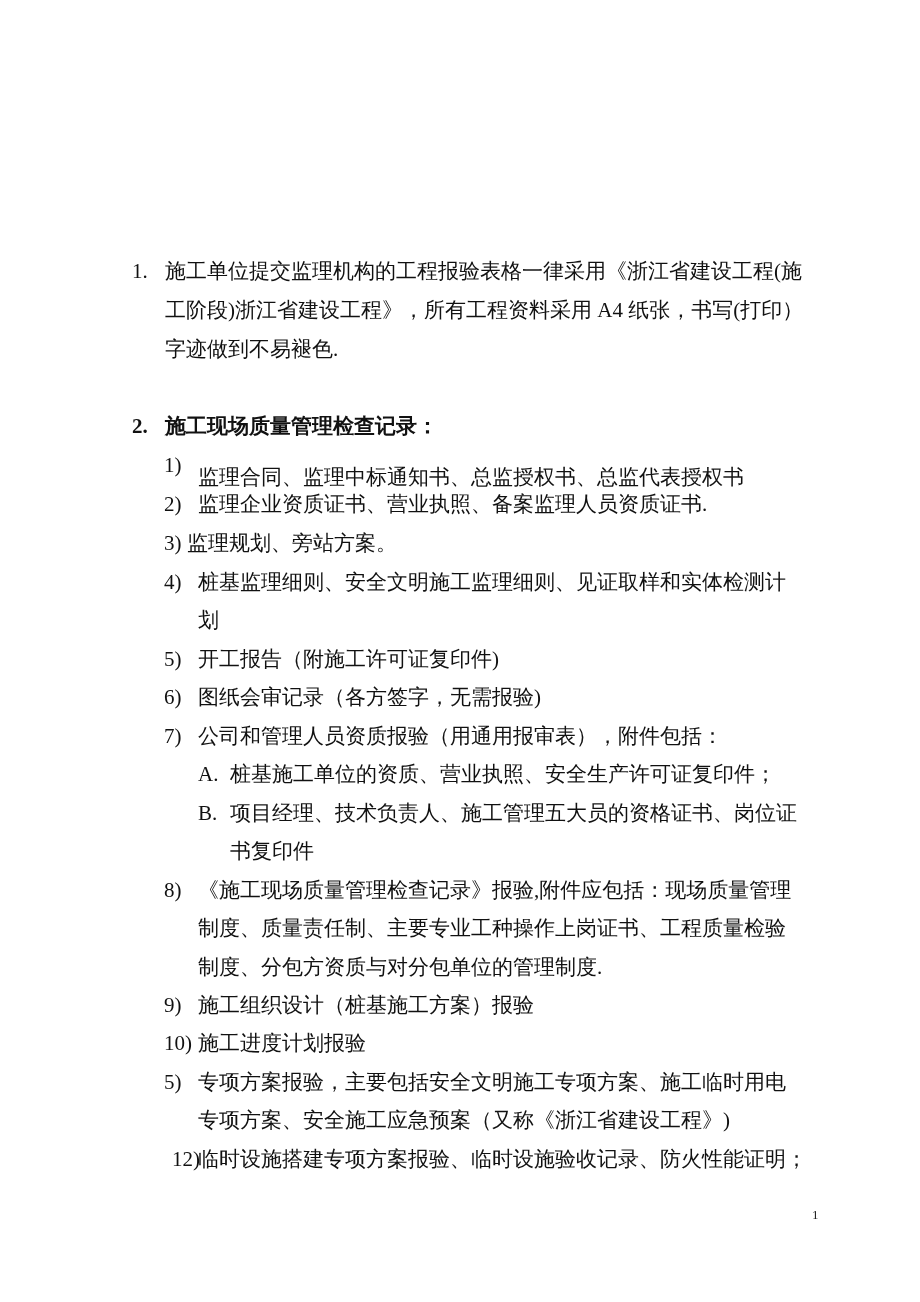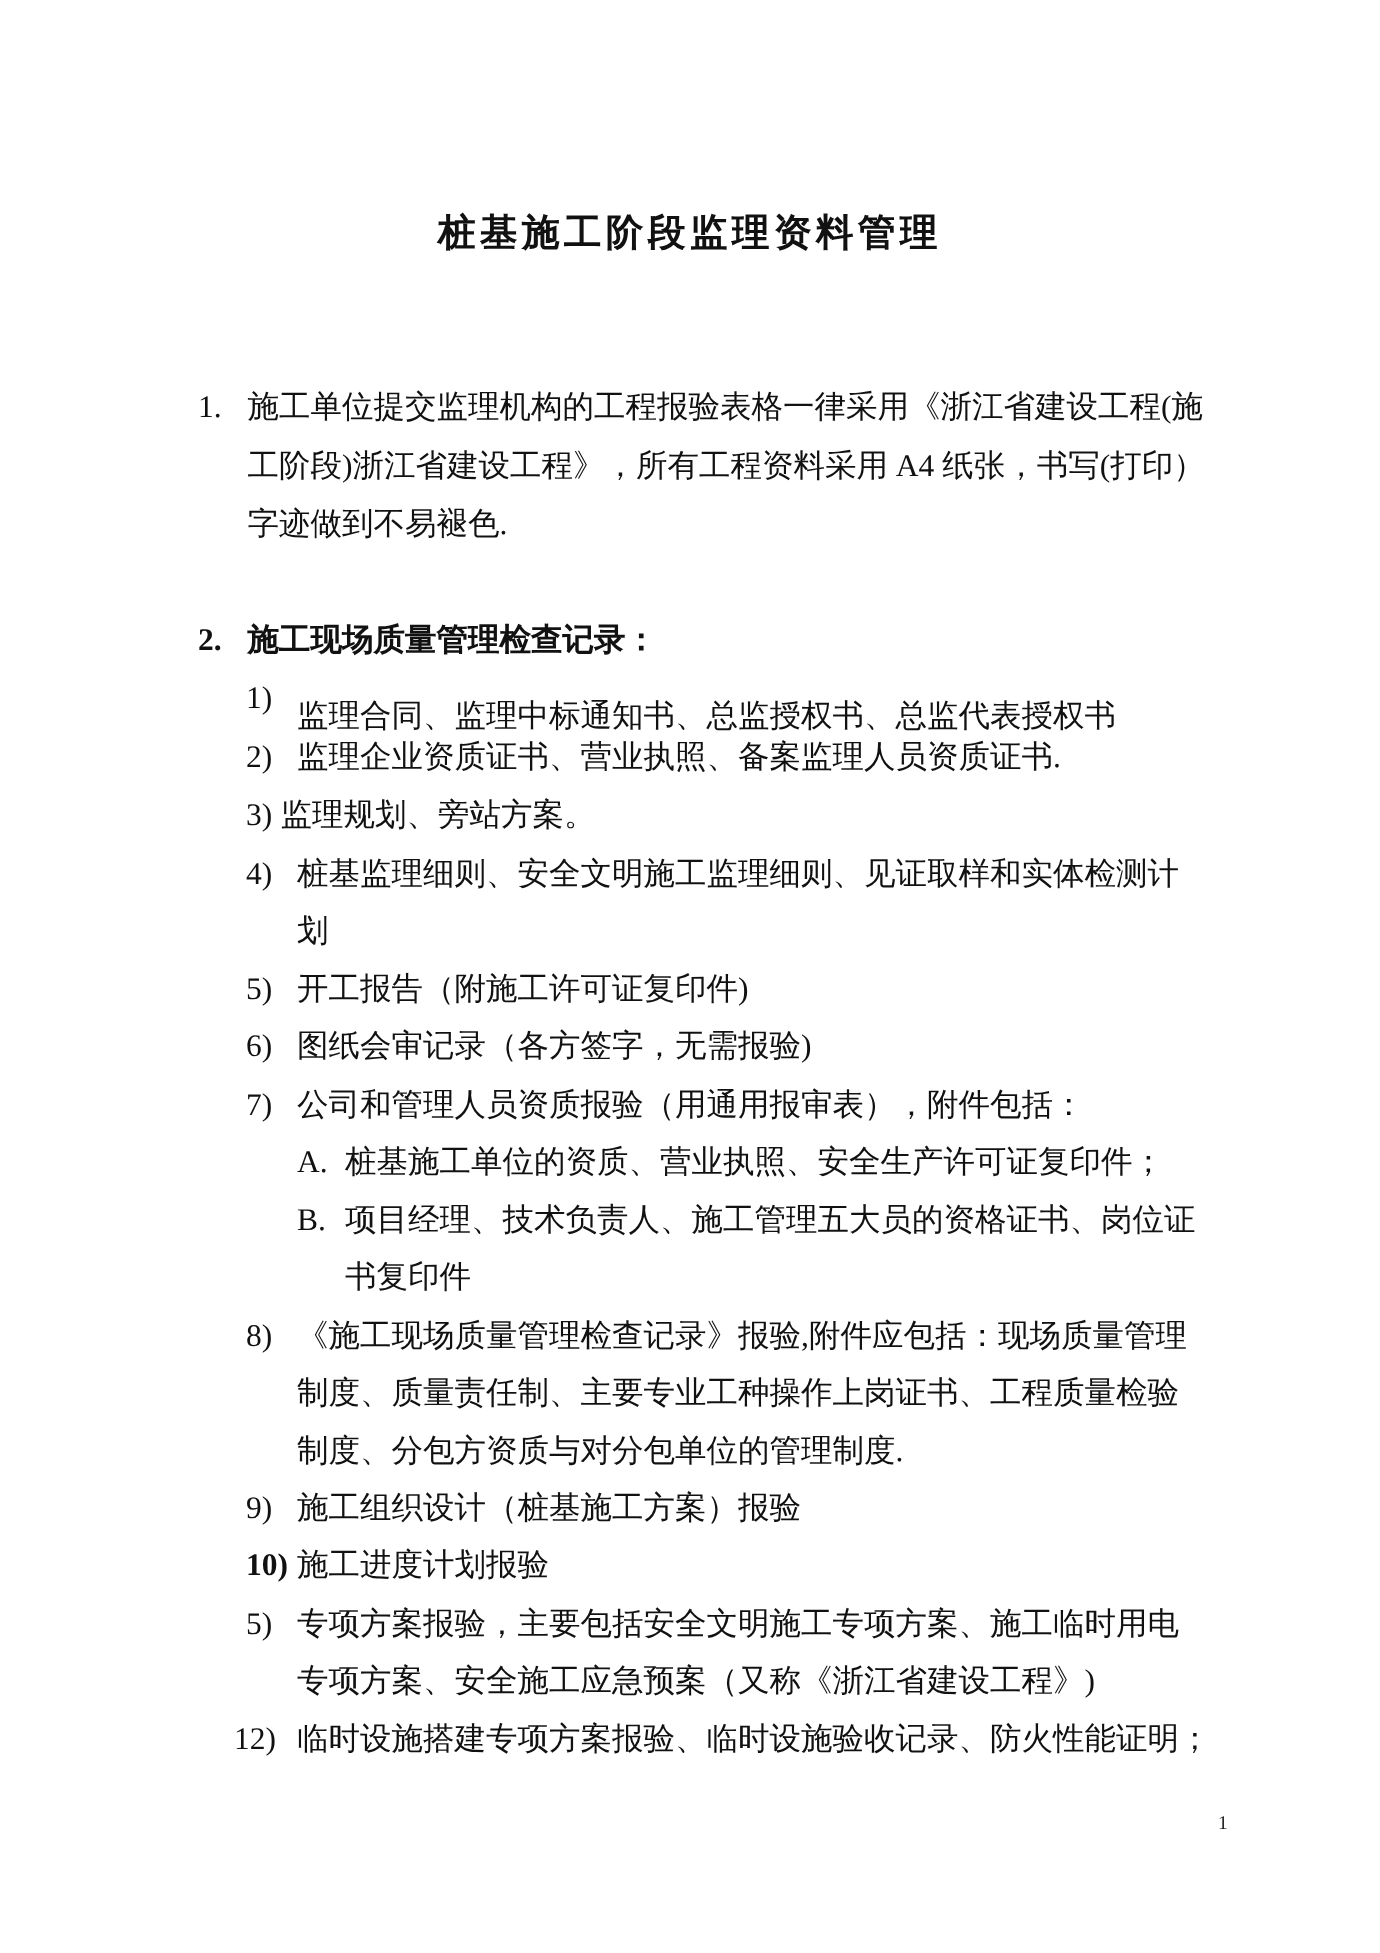--- a/index.html
+++ b/index.html
@@ -13,21 +13,20 @@
     .title2 { top: 177px; }
     .line { position: absolute; font-size: 21px; line-height: 30px; white-space: nowrap; color: #111; }
     .bold { font-weight: bold; }
     .pagenum { position: absolute; left: 812px; top: 1207px; font-size: 13px; color: #222; }
   </style>
 </head>
 <body>
 
 <div class="page">
 
-  <div class="title title1">桩基施工阶段监理资料管理</div>
 
   <div>
     <span class="line" style="left:132px; top:256px;">1.</span>
     <span class="line" style="left:165px; top:256px;">施工单位提交监理机构的工程报验表格一律采用《浙江省建设工程(施</span>
     <span class="line" style="left:165px; top:295px;">工阶段)浙江省建设工程》，所有工程资料采用 A4 纸张，书写(打印）</span>
     <span class="line" style="left:165px; top:334px;">字迹做到不易褪色.</span>
   </div>
 
   <div>
     <span class="line bold" style="left:132px; top:411px;">2.</span>
@@ -84,30 +83,30 @@
       <span class="line" style="left:198px; top:913px;">制度、质量责任制、主要专业工种操作上岗证书、工程质量检验</span>
       <span class="line" style="left:198px; top:952px;">制度、分包方资质与对分包单位的管理制度.</span>
     </div>
 
     <div>
       <span class="line" style="left:164px; top:990px;">9)</span>
       <span class="line" style="left:198px; top:990px;">施工组织设计（桩基施工方案）报验</span>
     </div>
 
     <div>
-      <span class="line" style="left:164px; top:1028px;font-weight:bold;">10)</span>
+      <span class="line" style="left:164px; top:1028px;">10)</span>
       <span class="line" style="left:198px; top:1028px;">施工进度计划报验</span>
     </div>
 
     <div>
       <span class="line" style="left:164px; top:1067px;">5)</span>
       <span class="line" style="left:198px; top:1067px;">专项方案报验，主要包括安全文明施工专项方案、施工临时用电</span>
       <span class="line" style="left:198px; top:1105px;">专项方案、安全施工应急预案（又称《浙江省建设工程》)</span>
     </div>
 
     <div>
-      <span class="line" style="left:156px; top:1144px;">12)</span>
+      <span class="line" style="left:172px; top:1144px;">12)</span>
       <span class="line" style="left:198px; top:1144px;">临时设施搭建专项方案报验、临时设施验收记录、防火性能证明；</span>
     </div>
   </div>
 
   <div class="pagenum">1</div>
 </div>
 
 </body></html>

